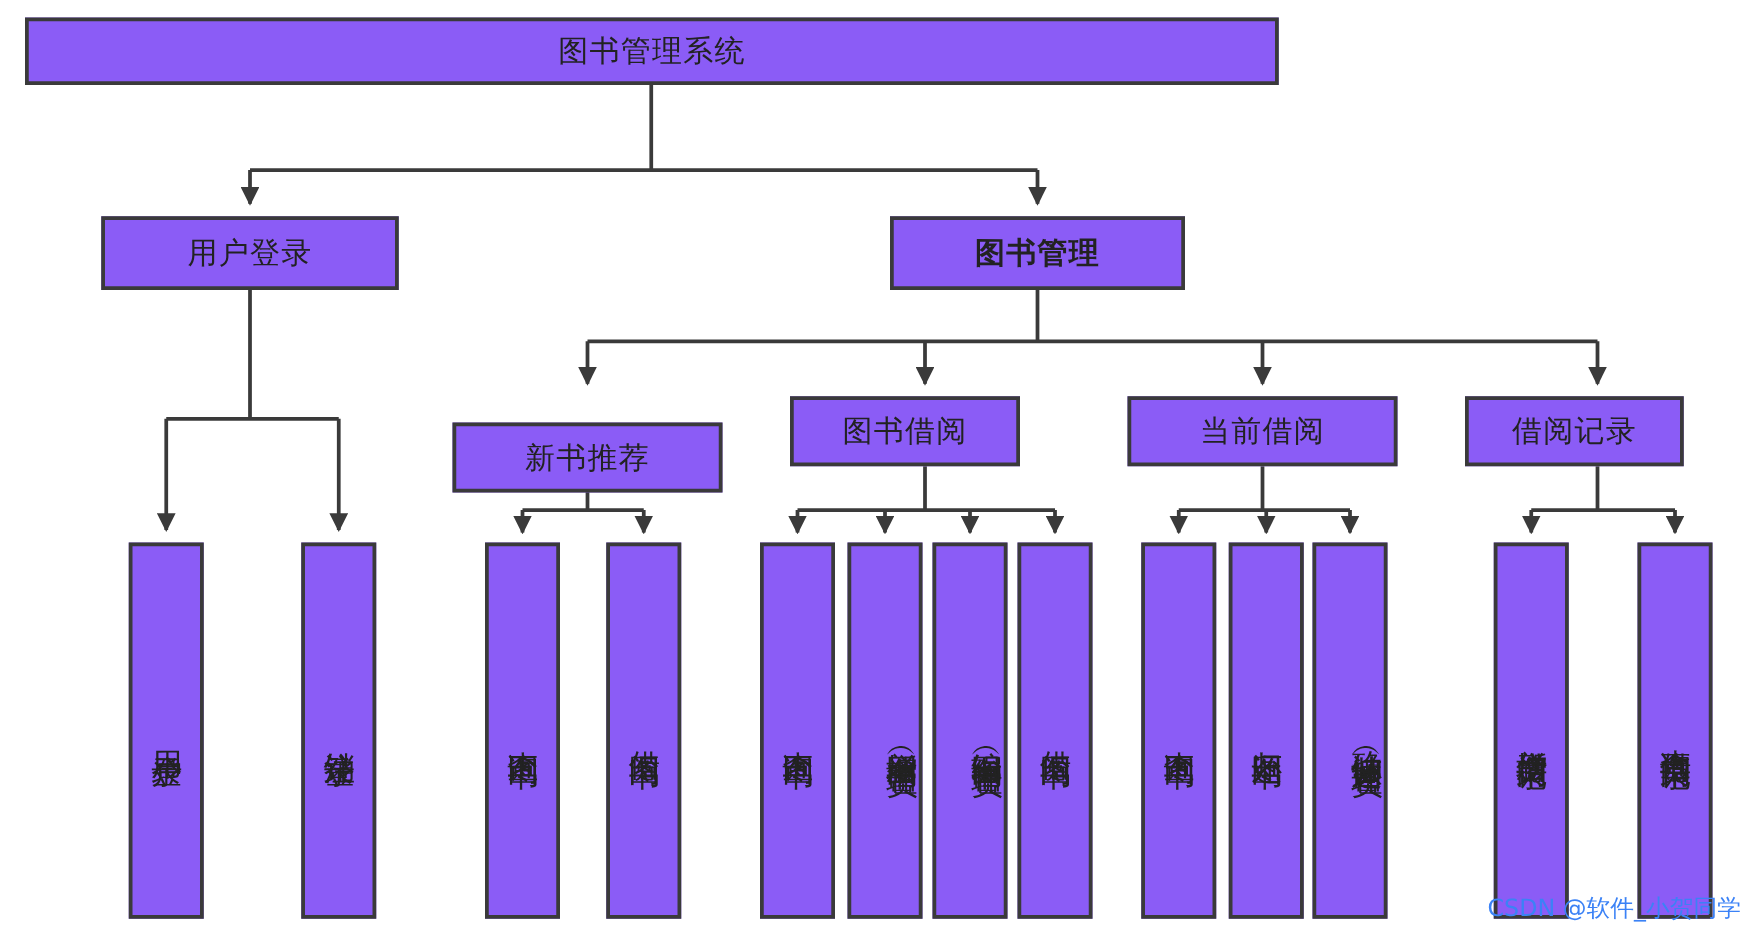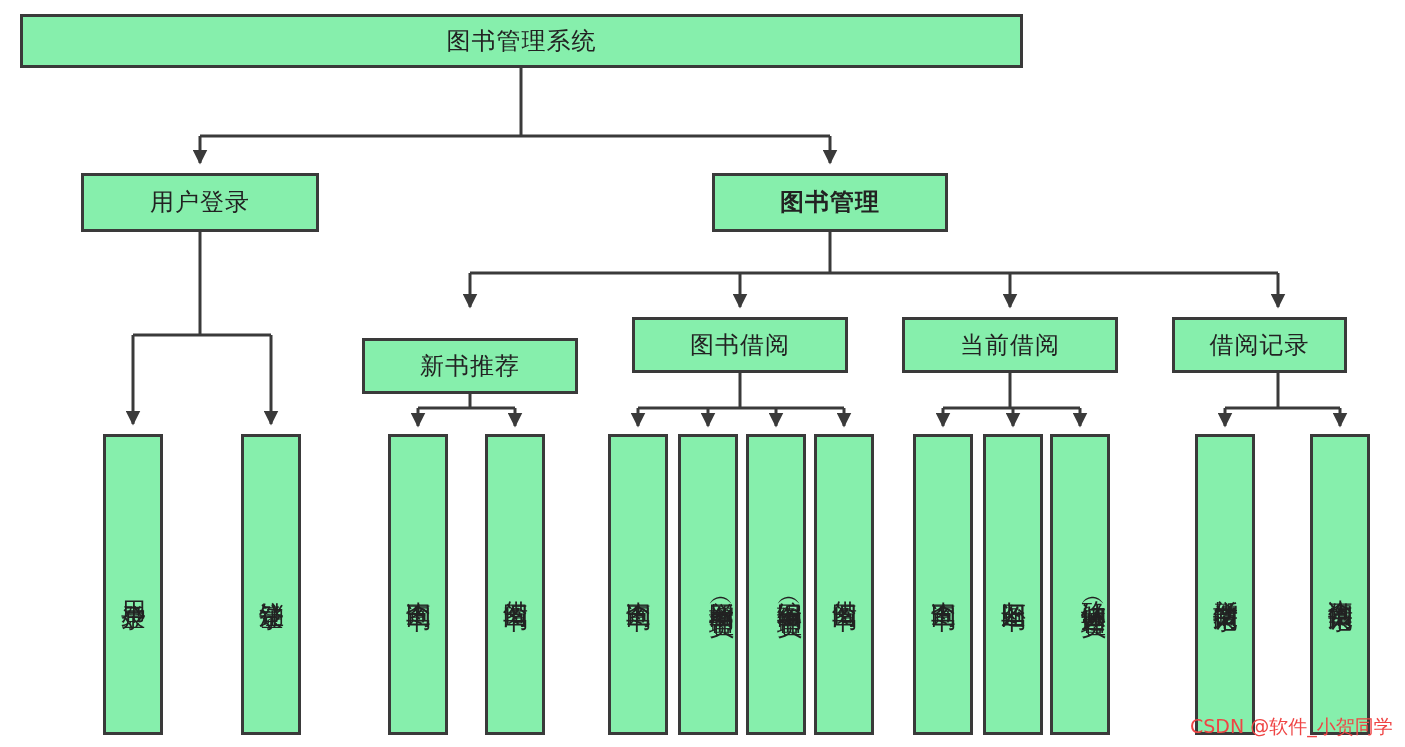--- a/index.html
+++ b/index.html
@@ -14,21 +14,21 @@
     position: relative;
     width: 1405px;
     height: 747px;
     background: #ffffff;
     overflow: hidden;
   }
   .node {
     position: absolute;
     box-sizing: border-box;
     border: 3px solid #3a3a3a;
-    background: #86efac;
+    background: #8b5cf6;
     display: flex;
     align-items: center;
     justify-content: center;
     color: #222222;
     line-height: 1.12;
   }
   .node.horizontal {
     font-size: 24px;
     letter-spacing: 1px;
   }
@@ -51,21 +51,21 @@
     top: 0;
     width: 1405px;
     height: 747px;
     pointer-events: none;
   }
   .watermark {
     position: absolute;
     left: 1190px;
     top: 714px;
     font-size: 19px;
-    color: #ef4444;
+    color: #3b82f6;
     white-space: nowrap;
     font-family: "DejaVu Sans", "Liberation Sans", sans-serif;
   }
 </style>
 </head>
 <body>
 
 <div id="canvas">
 
   <svg id="edges" viewBox="0 0 1405 747" xmlns="http://www.w3.org/2000/svg">
@@ -117,21 +117,21 @@
       <path d="M 1340 408 L 1340 426" marker-end="url(#arrow)"></path>
     </g>
   </svg>
 
   <div class="node horizontal" id="node-root" style="left: 20px; top: 14px; width: 1003px; height: 54px;">图书管理系统</div>
 
   <div class="node horizontal" id="node-l1-0" style="left: 81px; top: 173px; width: 238px; height: 59px;">用户登录</div>
   <div class="node horizontal" id="node-l1-1" style="left: 712px; top: 173px; width: 236px; height: 59px; font-weight: bold;">图书管理</div>
 
   <div class="node horizontal" id="node-l2-0" style="left: 362px; top: 317px; width: 216px; height: 56px; margin-top: 21px;">新书推荐</div>
-  <div class="node horizontal" id="node-l2-1" style="left: 632px; top: 317px; width: 216px; height: 56px;">图书借阅</div>
+  <div class="node horizontal" id="node-l2-1" style="left: 632px; top: 317px; width: 184px; height: 56px;">图书借阅</div>
   <div class="node horizontal" id="node-l2-2" style="left: 902px; top: 317px; width: 216px; height: 56px;">当前借阅</div>
   <div class="node horizontal" id="node-l2-3" style="left: 1172px; top: 317px; width: 175px; height: 56px;">借阅记录</div>
 
   <div class="node vertical centered" id="leaf-0" style="left: 103px; top: 434px; width: 60px; height: 301px;">用户登录</div>
   <div class="node vertical centered" id="leaf-1" style="left: 241px; top: 434px; width: 60px; height: 301px;">注销登录</div>
   <div class="node vertical centered" id="leaf-2" style="left: 388px; top: 434px; width: 60px; height: 301px;">查询图书</div>
   <div class="node vertical centered" id="leaf-3" style="left: 485px; top: 434px; width: 60px; height: 301px;">借阅图书</div>
   <div class="node vertical centered" id="leaf-4" style="left: 608px; top: 434px; width: 60px; height: 301px;">查询图书</div>
   <div class="node vertical" id="leaf-5" style="left: 678px; top: 434px; width: 60px; height: 301px;">新增图书（管理员）</div>
   <div class="node vertical" id="leaf-6" style="left: 746px; top: 434px; width: 60px; height: 301px;">编辑图书（管理员）</div>

